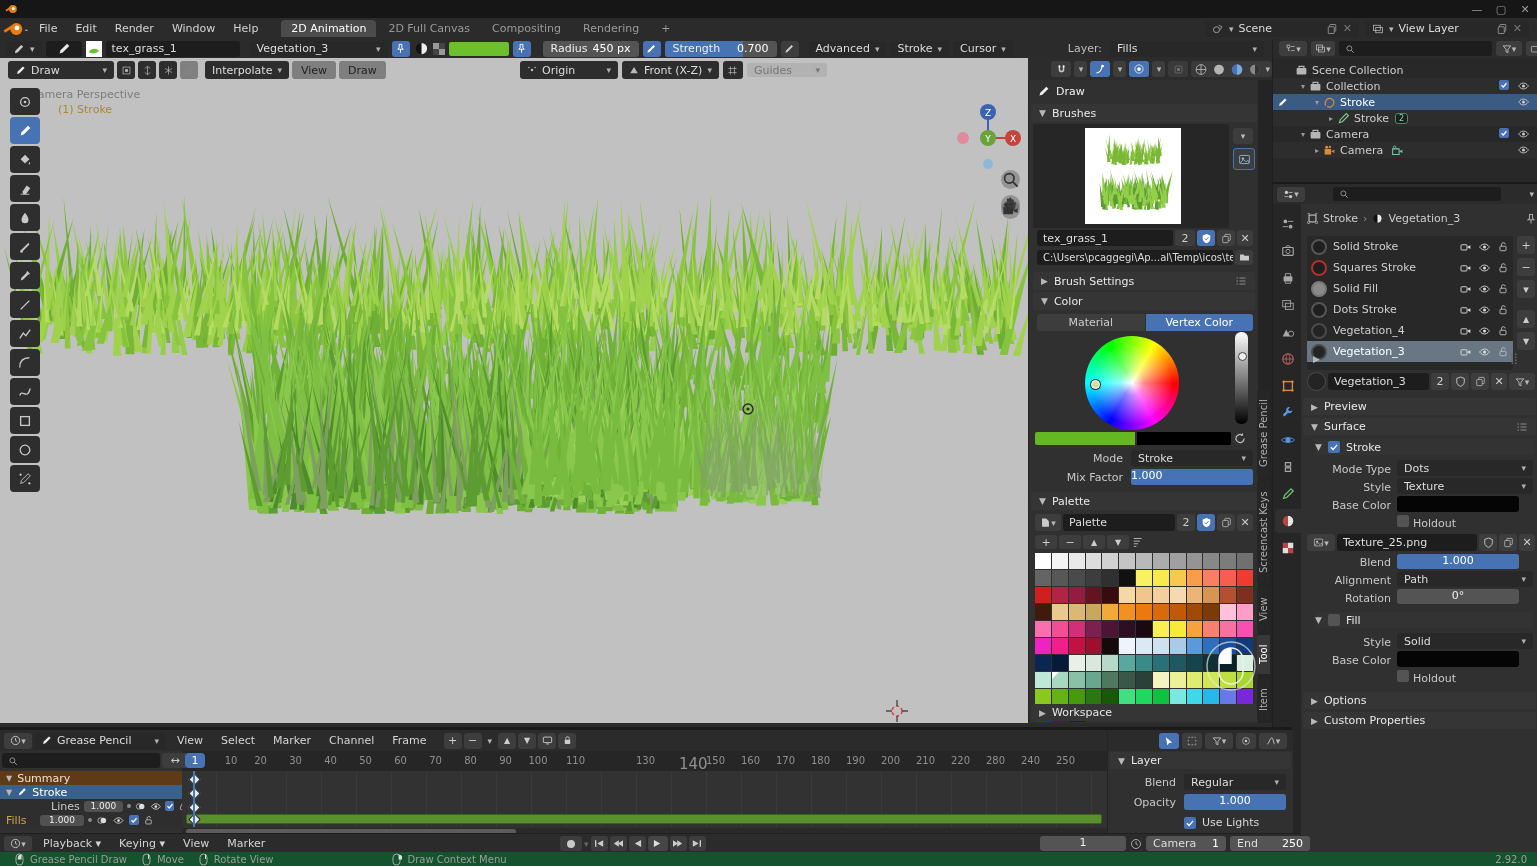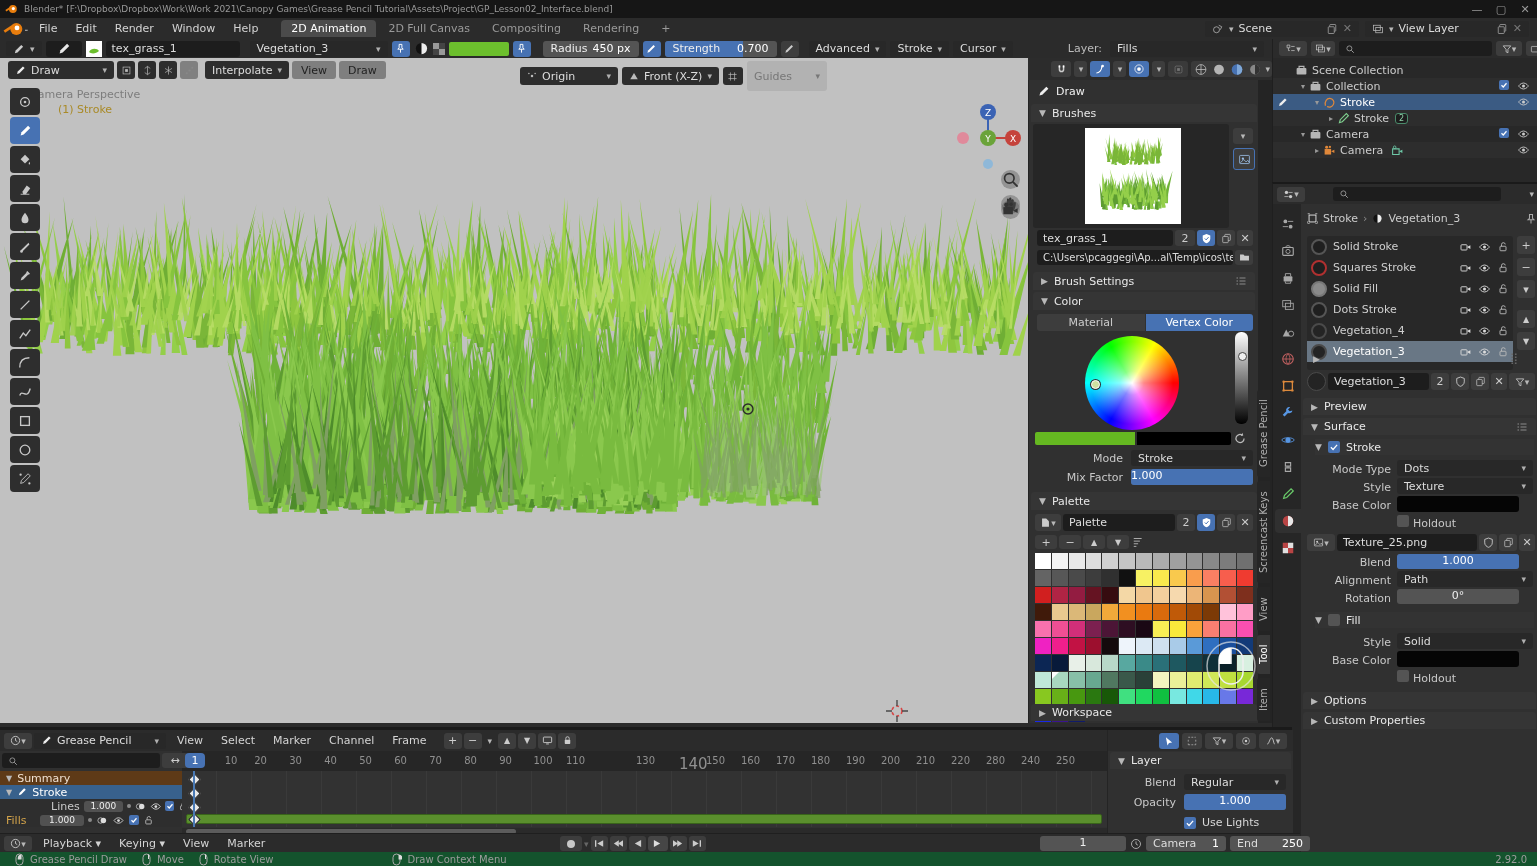--- a/index.html
+++ b/index.html
@@ -42,21 +42,20 @@
 <div id="root">
 
   <div class="abs row" style="left:0;top:0;width:1537px;height:18px;background:#161616;">
     <span class="ic" style="width:14px;height:12px;margin:0 5px;color:#e87d0d;">
       <svg viewBox="0 0 16 12">
           <circle cx="9" cy="6" r="4.5" fill="#e87d0d"></circle>
           <circle cx="9.5" cy="5.5" r="1.8" fill="#fff"></circle>
           <path d="M1 8l6-4" stroke="#e87d0d" stroke-width="2"></path>
         </svg>
       </span>
-    <span style="color:#9a9a9a;font-size:9px;">Blender* [F:\Dropbox\Dropbox\Work\Work 2021\Canopy Games\Grease Pencil Tutorial\Assets\Project\GP_Lesson02_Interface.blend]</span>
     <span style="margin-left:auto;display:flex;">
       <span class="ic" style="width:24px;height:18px;color:#9a9a9a;">—</span>
       <span class="ic" style="width:24px;height:18px;color:#9a9a9a;">▢</span>
       <span class="ic" style="width:24px;height:18px;color:#9a9a9a;">✕</span>
     </span>
   </div>
 
   <div class="abs row" style="left:0;top:18px;width:1537px;height:21px;background:#2b2b2b;border-bottom:1px solid #1f1f1f;">
     <span class="ic" style="width:30px;height:16px;color:#e87d0d;">
       <svg viewBox="0 0 20 12">
@@ -321,21 +320,21 @@
           <span>Front (X-Z)</span>
           <span class="chev">▾</span>
         </span>
       <span class="btn" style="width:20px;height:18px;background:#1d1d1de6;">
           <span class="ic" style="width:11px;height:11px;color:#bbb;">
             <svg viewBox="0 0 16 16">
               <path d="M5 2v12M11 2v12M2 5h12M2 11h12" stroke="currentColor"></path>
             </svg>
           </span>
         </span>
-      <span class="dd" style="height:30px;width:66px;background:#9a9a9a66;color:#777;">
+      <span class="dd" style="height:14px;width:66px;background:#9a9a9a66;color:#777;">
           <span>Guides</span>
           <span class="chev" style="color:#777;">▾</span>
         </span>
     </div>
 
     <div id="tool-column">
         <div class="toolbtn" style="top:30px;">
           <span class="ic" style="width:14px;height:14px;">
             <svg viewBox="0 0 16 16">
               <circle cx="8" cy="8" r="5" fill="none" stroke="currentColor" stroke-width="1.5"></circle>
@@ -1514,21 +1513,21 @@
       <div id="ruler-numbers">
           <span style="position:absolute;left:37px;top:4px;width:24px;text-align:center;color:#909090;font-size:10px;">10</span>
           <span style="position:absolute;left:66.5px;top:4px;width:24px;text-align:center;color:#909090;font-size:10px;">20</span>
           <span style="position:absolute;left:101.5px;top:4px;width:24px;text-align:center;color:#909090;font-size:10px;">30</span>
           <span style="position:absolute;left:136.5px;top:4px;width:24px;text-align:center;color:#909090;font-size:10px;">40</span>
           <span style="position:absolute;left:171.5px;top:4px;width:24px;text-align:center;color:#909090;font-size:10px;">50</span>
           <span style="position:absolute;left:206.5px;top:4px;width:24px;text-align:center;color:#909090;font-size:10px;">60</span>
           <span style="position:absolute;left:241.5px;top:4px;width:24px;text-align:center;color:#909090;font-size:10px;">70</span>
           <span style="position:absolute;left:276.5px;top:4px;width:24px;text-align:center;color:#909090;font-size:10px;">80</span>
           <span style="position:absolute;left:311.5px;top:4px;width:24px;text-align:center;color:#909090;font-size:10px;">90</span>
-          <span style="position:absolute;left:346.5px;top:4px;width:24px;text-align:right;color:#909090;font-size:10px;">100</span>
+          <span style="position:absolute;left:346.5px;top:4px;width:24px;text-align:left;color:#909090;font-size:10px;">100</span>
           <span style="position:absolute;left:381.5px;top:4px;width:24px;text-align:center;color:#909090;font-size:10px;">110</span>
           <span style="position:absolute;left:416.5px;top:4px;width:24px;text-align:center;color:#909090;font-size:10px;margin-top:29px;">120</span>
           <span style="position:absolute;left:451.5px;top:4px;width:24px;text-align:center;color:#909090;font-size:10px;">130</span>
           <span style="position:absolute;left:497px;top:4px;width:24px;text-align:right;color:#909090;font-size:15px;">140</span>
           <span style="position:absolute;left:521.5px;top:4px;width:24px;text-align:center;color:#909090;font-size:10px;">150</span>
           <span style="position:absolute;left:556.5px;top:4px;width:24px;text-align:center;color:#909090;font-size:10px;">160</span>
           <span style="position:absolute;left:591.5px;top:4px;width:24px;text-align:center;color:#909090;font-size:10px;">170</span>
           <span style="position:absolute;left:626.5px;top:4px;width:24px;text-align:center;color:#909090;font-size:10px;">180</span>
           <span style="position:absolute;left:661.5px;top:4px;width:24px;text-align:center;color:#909090;font-size:10px;">190</span>
           <span style="position:absolute;left:696.5px;top:4px;width:24px;text-align:center;color:#909090;font-size:10px;">200</span>

